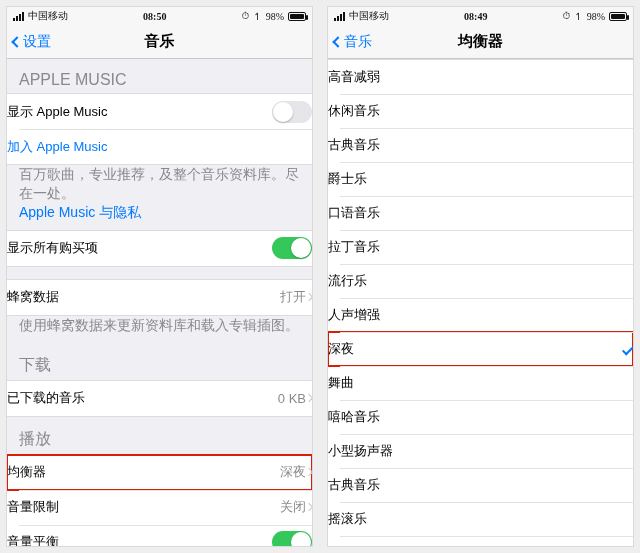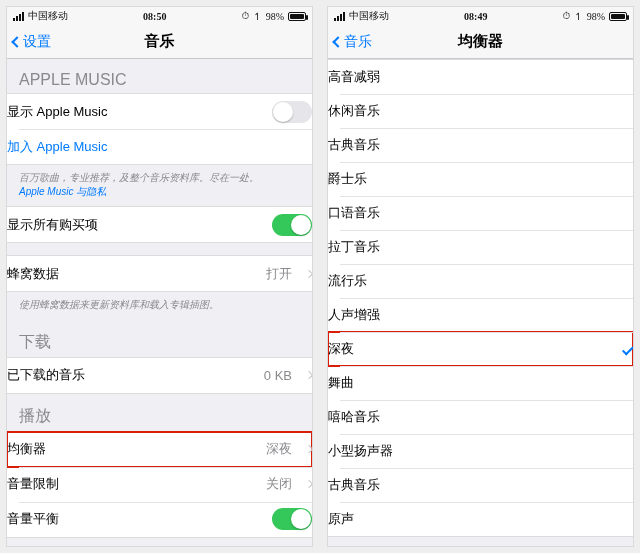--- a/index.html
+++ b/index.html
@@ -86,28 +86,27 @@
     padding: 0 0;
     height: 35px;
     font-size: 13px;
     color: #000;
     position: relative;
   }
   .cell + .cell::before {
     content:"";position:absolute;left:12px;right:0;top:0;height:1px;background:#e3e3e5;
   }
   .cell .label { flex: 1; white-space: nowrap; }
-  .cell .value { color: #8a8a8e; font-size: 13px; display:flex;align-items:center;gap:14px;}
+  .cell .value { color: #8a8a8e; font-size: 13px; display:flex;align-items:center;gap:0;}
   .cell.link .label { color:#007aff; }
   .footer-note {
-    font-size: 10px;
+    font-size: 14px;
     color: #8a8a8e;
-    padding: 6px 12px 8px 12px;
+    padding: 0 12px 8px 12px;
     line-height: 1.35;
-    font-style: italic;
   }
   .footer-note a { color: #007aff; text-decoration: none; }
 
   .switch {
     width: 40px; height: 22px; border-radius: 11px; position: relative;
     background: #e5e5ea; transition: background .1s;
   }
   .switch.on { background: #34c759; }
   .switch .knob {
     position:absolute; top:1px; width:20px; height:20px; border-radius:50%;
@@ -304,17 +303,20 @@
         <div class="cell">
           <span class="label">嘻哈音乐</span>
         </div>
         <div class="cell">
           <span class="label">小型扬声器</span>
         </div>
         <div class="cell">
           <span class="label">古典音乐</span>
         </div>
         <div class="cell">
+          <span class="label">摇滚乐</span>
+        </div>
+        <div class="cell">
           <span class="label">原声</span>
         </div>
       </div>
   </div>
 </div>
 
 </body></html>

